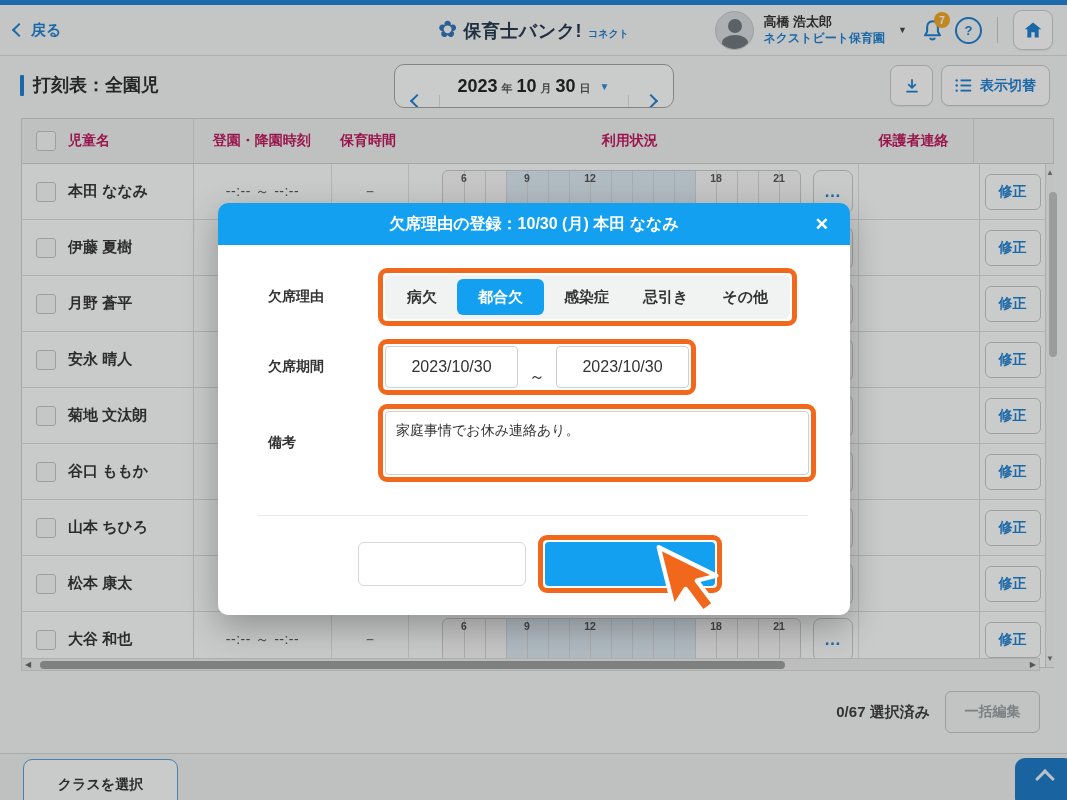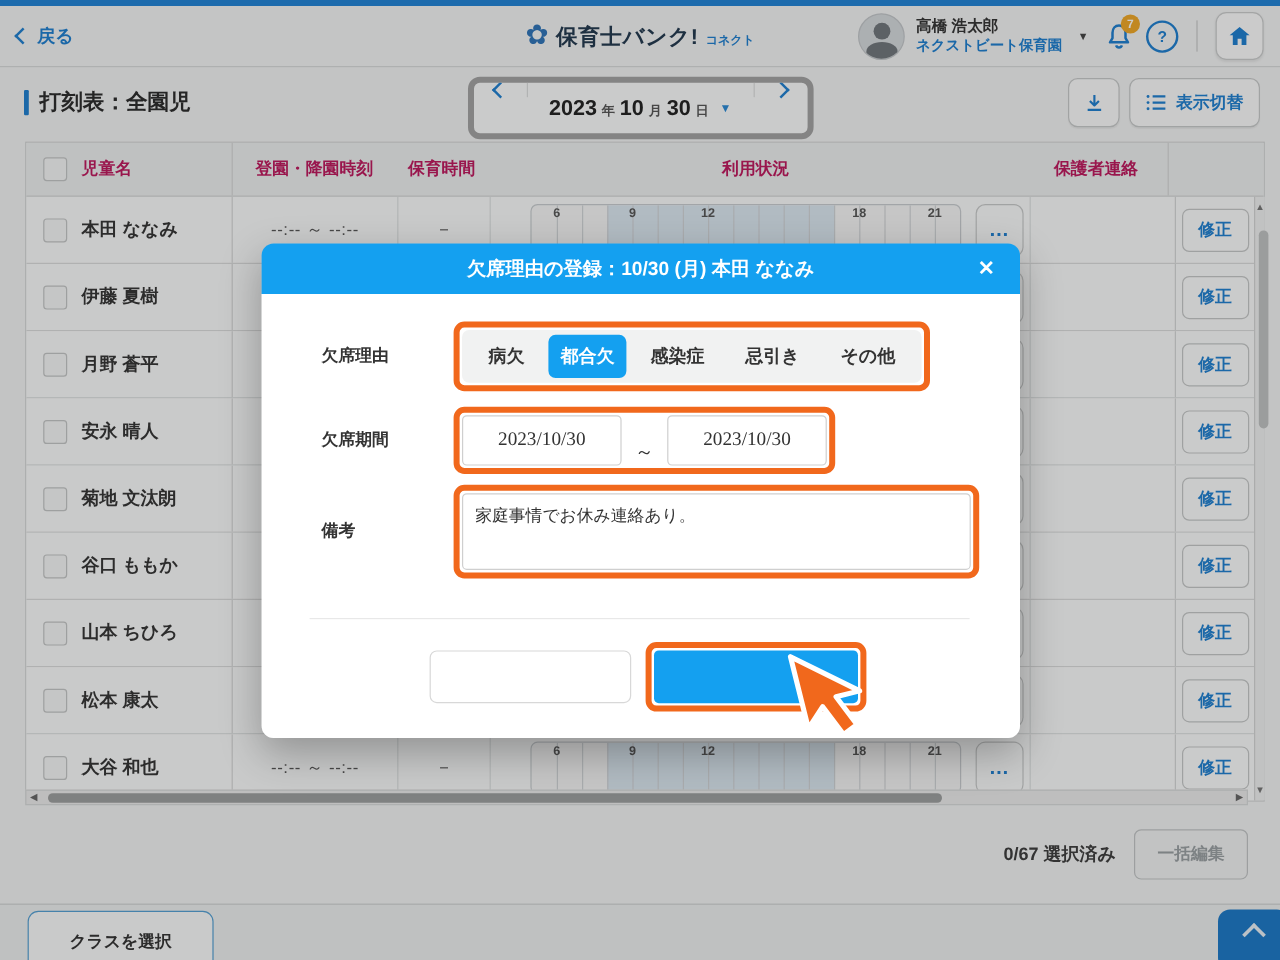--- a/index.html
+++ b/index.html
@@ -34,21 +34,21 @@
     font-size:13px;font-weight:800;display:flex;align-items:center;justify-content:center;cursor:pointer;background:transparent;}
   .vdiv{width:1px;height:26px;background:#c7c9c9;margin:0 6px;}
   .home-btn{width:38px;height:38px;border-radius:9px;background:#fdfdfd;border:1px solid #cbcdcd;
     display:flex;align-items:center;justify-content:center;box-shadow:0 1px 2px rgba(0,0,0,.07);cursor:pointer;}
   
   .toolbar{position:absolute;left:0;top:56px;width:100%;height:58px;}
   .page-title{position:absolute;left:20px;top:50%;transform:translateY(-50%);display:flex;align-items:center;gap:9px;
     font-size:18px;font-weight:800;color:#2b2b2b;}
   .title-bar{width:4px;height:21px;background:var(--blue);border-radius:1px;}
   .date-nav{position:absolute;left:50%;top:8px;transform:translateX(-50%);height:42px;background:#fcfdfd;
-    border:5px solid #a3a3a3;border-radius:10px;display:flex;align-items:flex-start;overflow:hidden;}
+    border:1px solid #a3a3a3;border-radius:10px;display:flex;align-items:flex-end;overflow:hidden;}
   .date-step{width:45px;display:flex;align-items:center;justify-content:center;cursor:pointer;background:transparent;border:none;}
   .date-step .chev{border-color:var(--blue);}
   .date-step.prev{border-right:1px solid #dcdede;}
   .date-step.next{border-left:1px solid #dcdede;}
   .chev.right{transform:rotate(-135deg);}
   .date-display{display:flex;align-items:baseline;gap:4px;padding:0 18px;align-self:center;cursor:pointer;}
   .date-num{font-size:18px;font-weight:800;color:#222;}
   .date-unit{font-size:11px;font-weight:700;color:#555;}
   .date-caret{font-size:10px;color:#2b8ad6;margin-left:5px;align-self:center;}
   .toolbar-right{position:absolute;right:17px;top:9px;display:flex;gap:8px;}
@@ -103,24 +103,24 @@
   
   .dim{position:absolute;inset:0;background:rgba(18,18,18,.21);z-index:50;}
   .modal{position:absolute;left:218px;top:203px;width:632px;z-index:60;box-shadow:0 12px 34px rgba(0,0,0,.28);border-radius:10px;}
   .modal-header{height:42px;background:var(--mblue);border-radius:10px 10px 0 0;display:flex;align-items:center;justify-content:center;position:relative;}
   .modal-title{color:#fff;font-size:16px;font-weight:700;}
   .modal-close{position:absolute;right:17px;top:50%;transform:translateY(-50%);color:#fff;font-size:17px;font-weight:800;
     background:none;border:none;cursor:pointer;padding:4px;}
   .modal-body{background:#fff;border-radius:0 0 10px 10px;padding:21px 38px 22px 50px;box-sizing:border-box;}
   .m-row{display:flex;align-items:center;}
   .m-label{width:110px;flex:none;font-size:14px;font-weight:700;color:#333;}
-  .hl{border:5px solid var(--orange);border-radius:9px;padding:2px;display:inline-flex;align-items:flex-end;font-family:Liberation Serif, serif;}
+  .hl{border:5px solid var(--orange);border-radius:9px;padding:2px;display:inline-flex;align-items:flex-end;}
   .reason-seg{background:#f1f2f2;border-radius:6px;height:44px;display:flex;align-items:center;padding:0 5px;}
   .seg-opt{padding:0 17px;font-size:15px;font-weight:600;color:#333;height:36px;display:flex;align-items:center;cursor:pointer;white-space:nowrap;}
-  .seg-opt.selected{background:var(--mblue);color:#fff;border-radius:6px;padding:0 10px;margin:0 3px;}
+  .seg-opt.selected{background:var(--mblue);color:#fff;border-radius:6px;padding:0 21px;margin:0 3px;}
   .date-input{width:133px;height:42px;border:1px solid #cfcfcf;border-radius:4px;text-align:center;font-size:16px;color:#333;
     font-family:inherit;background:#fff;box-sizing:border-box;}
   .period-sep{font-size:16px;color:#333;margin:0 11px;}
   .note-area{width:424px;height:64px;border:1px solid #cfcfcf;border-radius:4px;padding:8px 10px;font-size:14px;color:#333;
     font-family:inherit;resize:none;box-sizing:border-box;line-height:1.5;}
   .m-hr{border:none;border-top:1px solid #e8e8e8;margin:33px 4px 0 -10px;}
   .m-actions{display:flex;justify-content:center;align-items:center;gap:12px;margin-top:19px;}
   .cancel-btn{width:168px;height:44px;background:#fff;border:1px solid #d8d8d8;border-radius:6px;color:var(--mblue);
     font-size:15px;font-weight:800;cursor:pointer;font-family:inherit;}
   .save-btn{width:170px;height:44px;background:var(--mblue);border:none;border-radius:4px;color:#fff;

